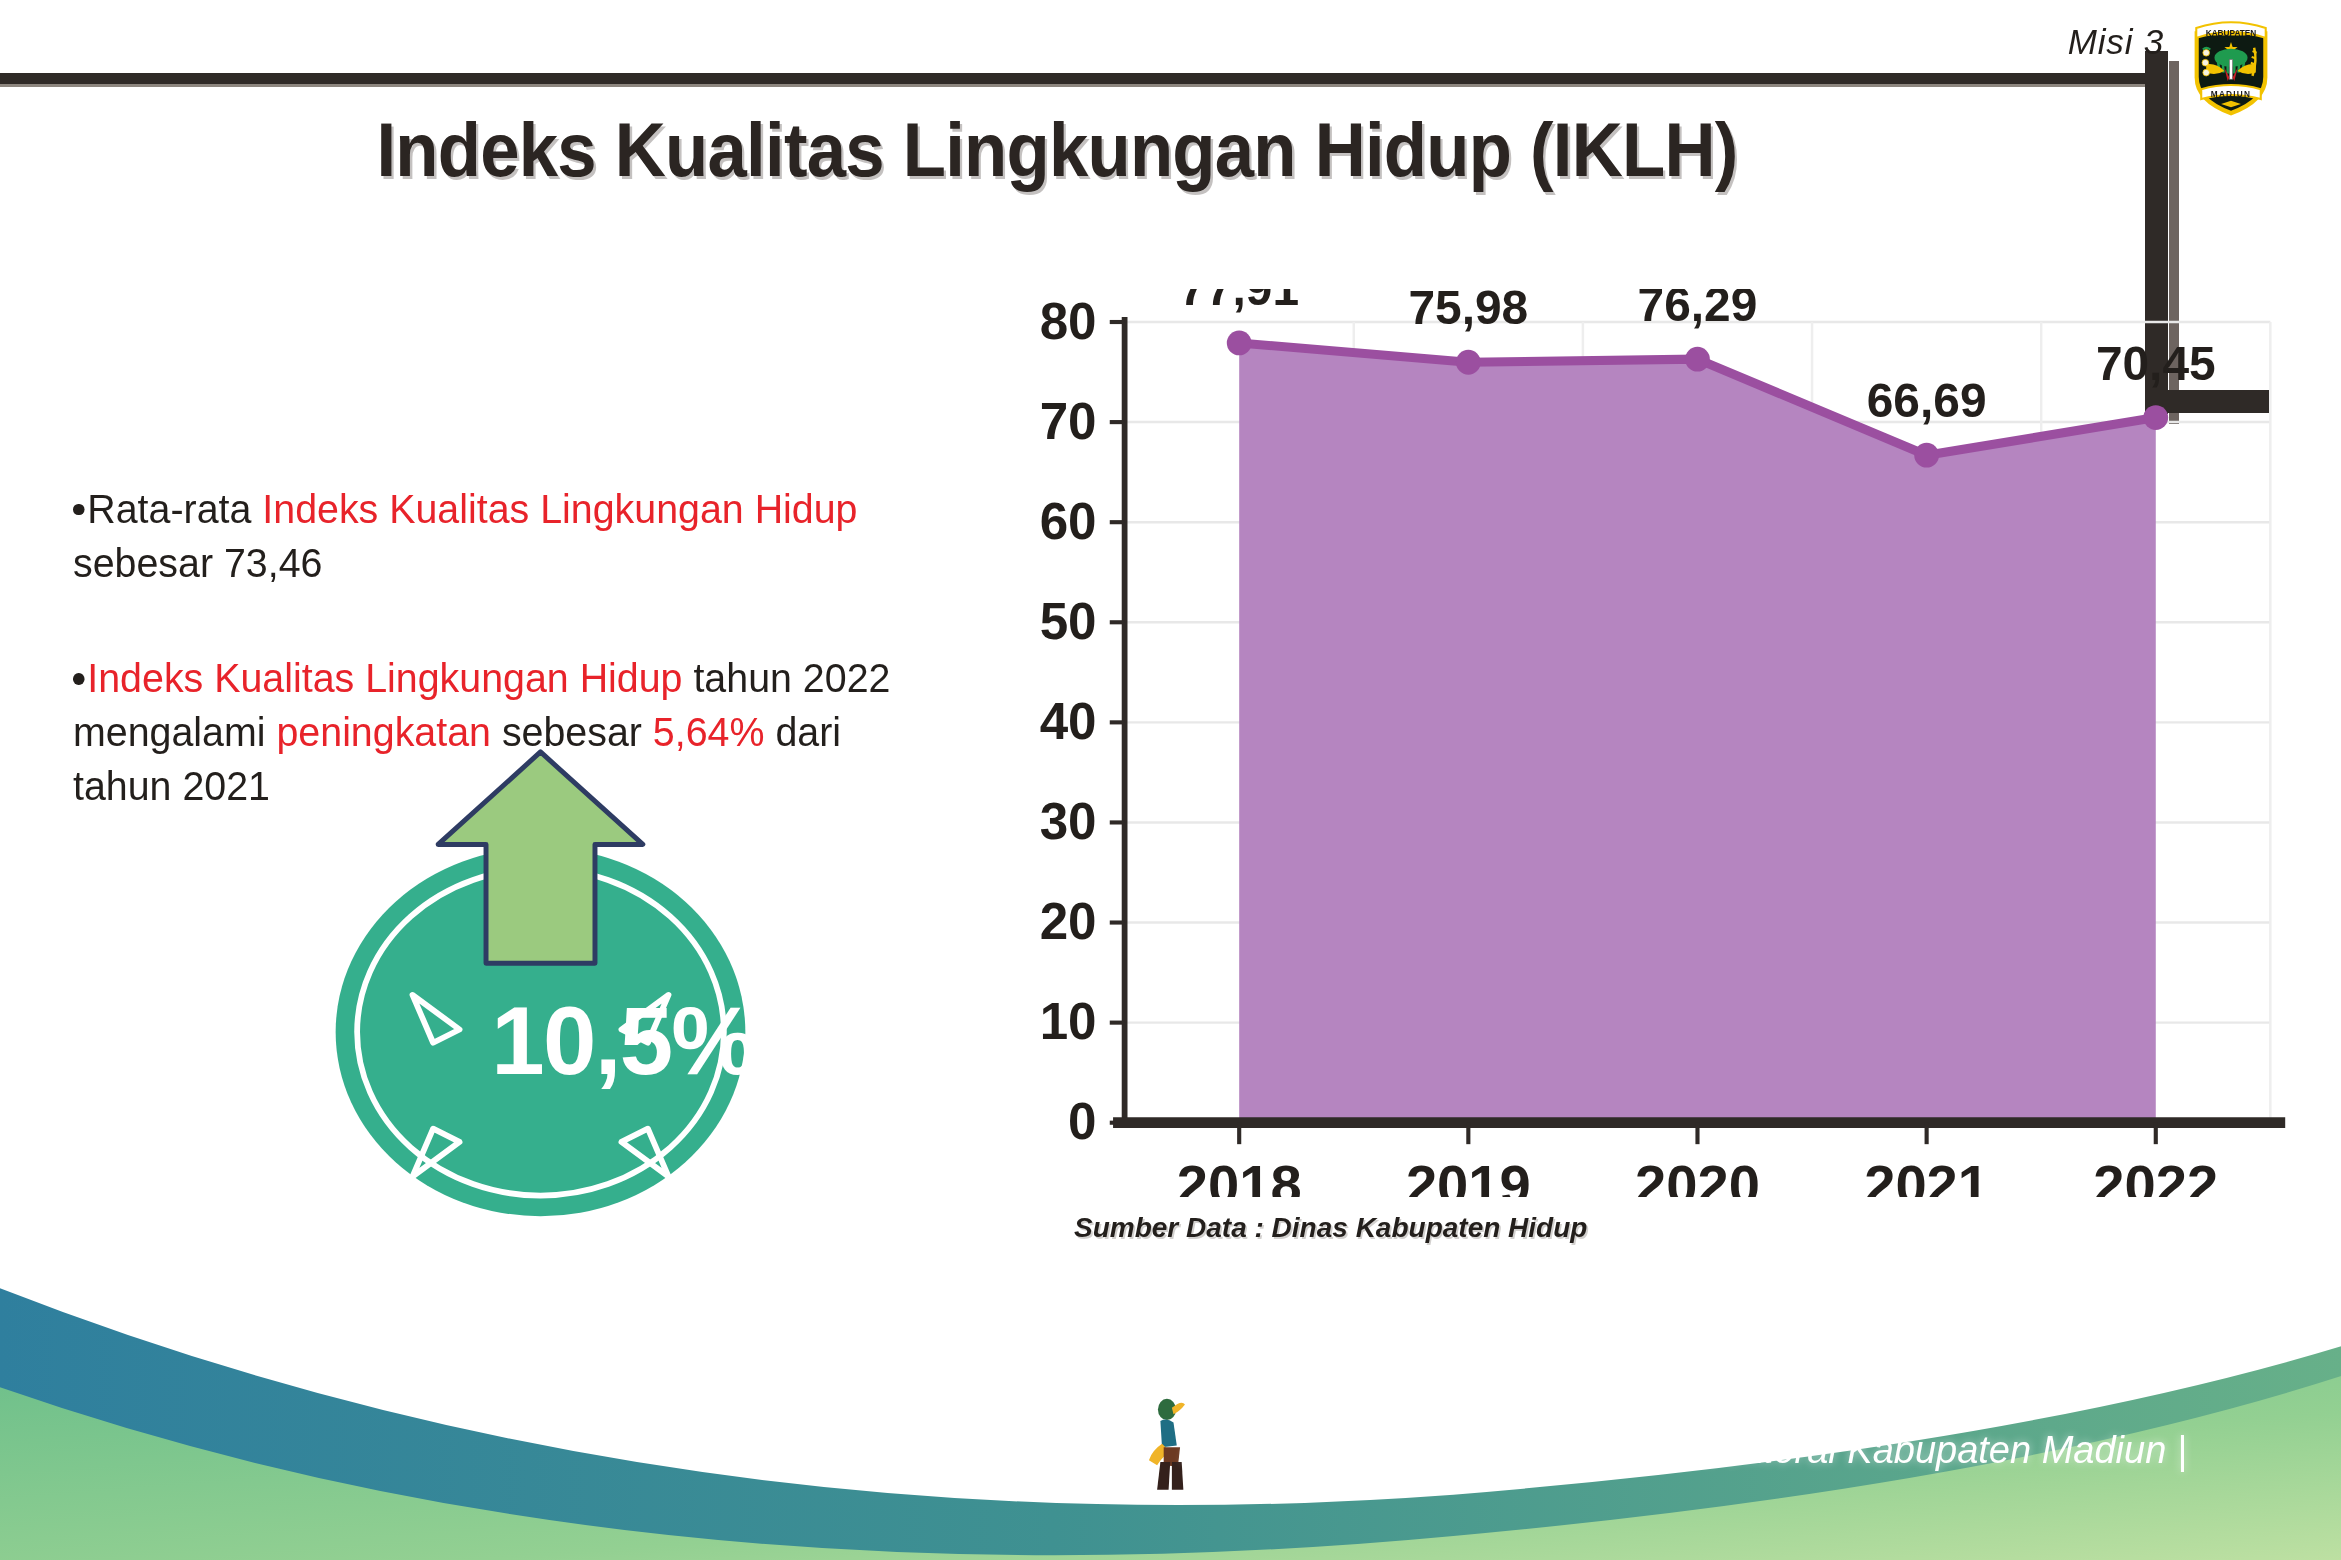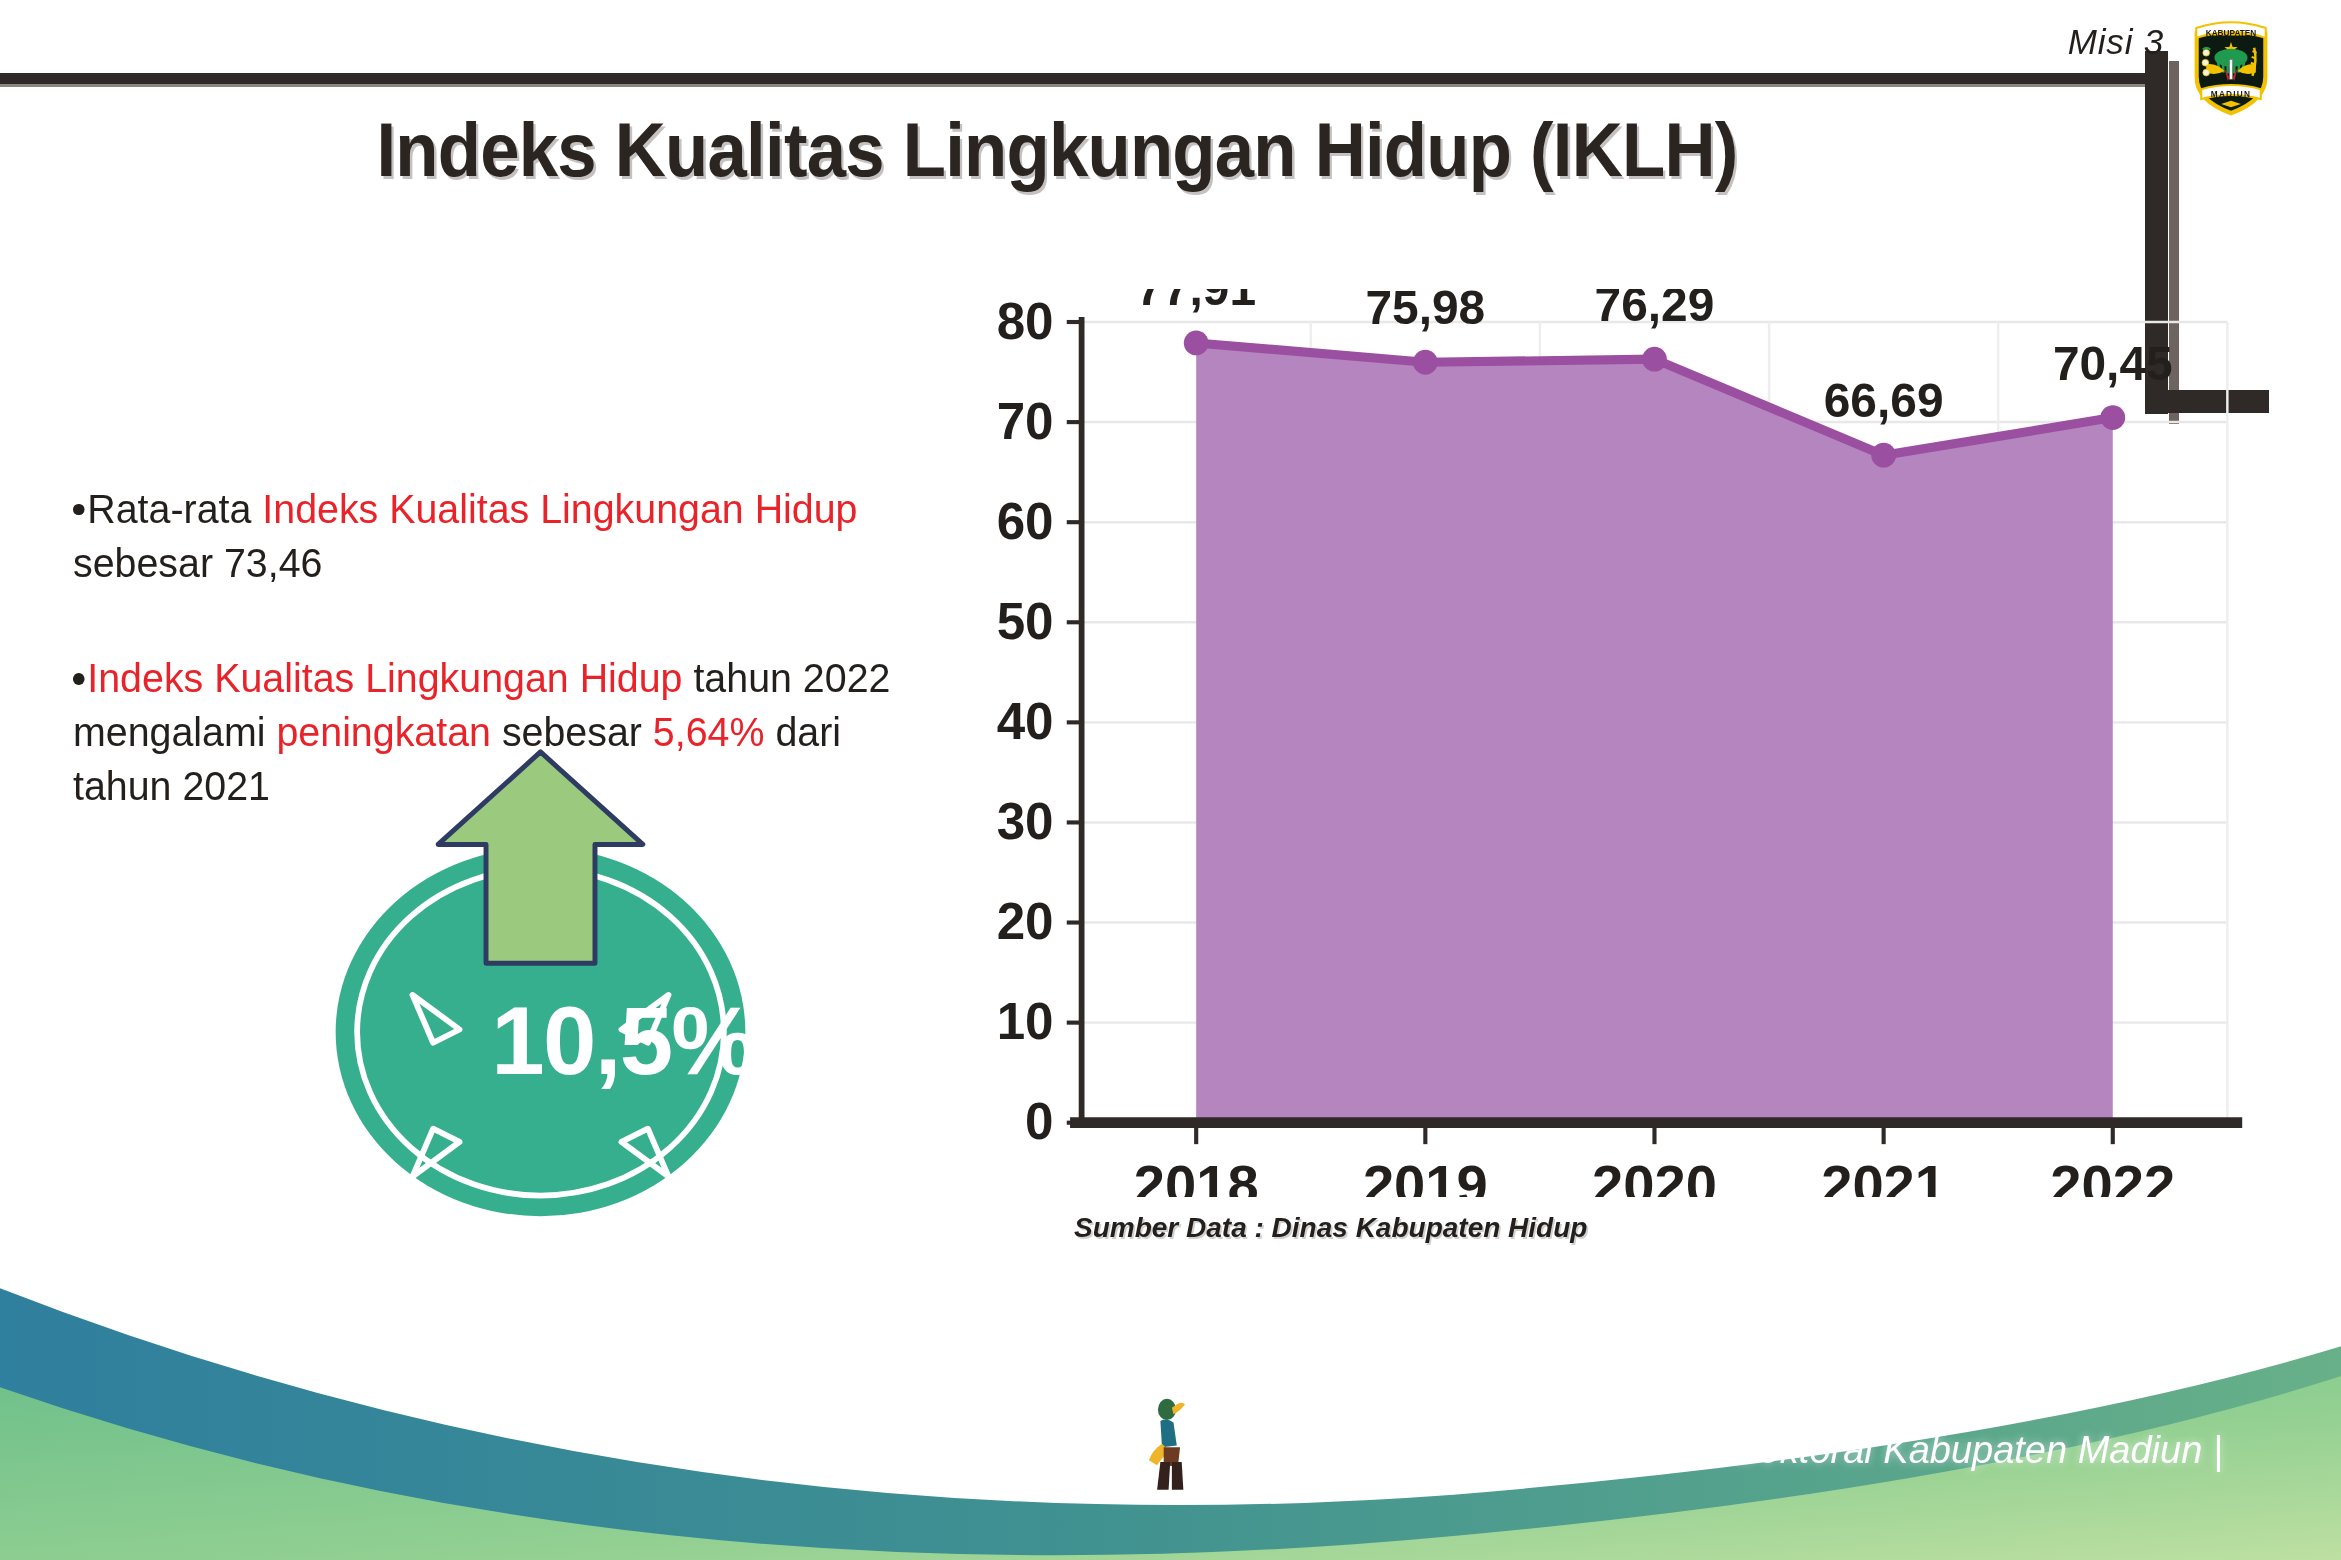--- a/index.html
+++ b/index.html
@@ -105,21 +105,21 @@
     position:absolute; left:0; top:239px;
     width:429px; text-align:right;
     font-size:96px; font-weight:bold; color:#ffffff;
     letter-spacing:-1.7px;
     z-index:4;
     font-family:"Liberation Sans", sans-serif;
   }
 
   
   .chart-box {
-    position:absolute; left:956px; top:289px;
+    position:absolute; left:999px; top:289px;
     width:1288px; height:908px;
   }
   .chart-svg { display:block; }
   .chart-source {
     position:absolute; left:1074px; top:1212px;
     font-size:28px; font-weight:bold; font-style:italic;
     color:#231f1c;
     text-shadow:1.7px 1.7px 0 rgba(80,70,65,0.25);
   }
 
@@ -127,21 +127,21 @@
   .footer {
     position:absolute; left:0; bottom:0;
     width:2342px; height:273px;
     overflow:hidden;
   }
   .footer-logo {
     position:absolute; left:1144px; bottom:66px;
     width:59px; height:99px; z-index:5;
   }
   .footer-text {
-    position:absolute; left:1218px; bottom:89px;
+    position:absolute; left:1182px; bottom:89px;
     font-size:38px; font-style:italic;
     color:#ffffff; white-space:nowrap;
     z-index:5;
     text-shadow:0 0 8.3px rgba(255,255,255,0.55);
     text-align:right;
   }
 </style>
 </head>
 <body>
 

